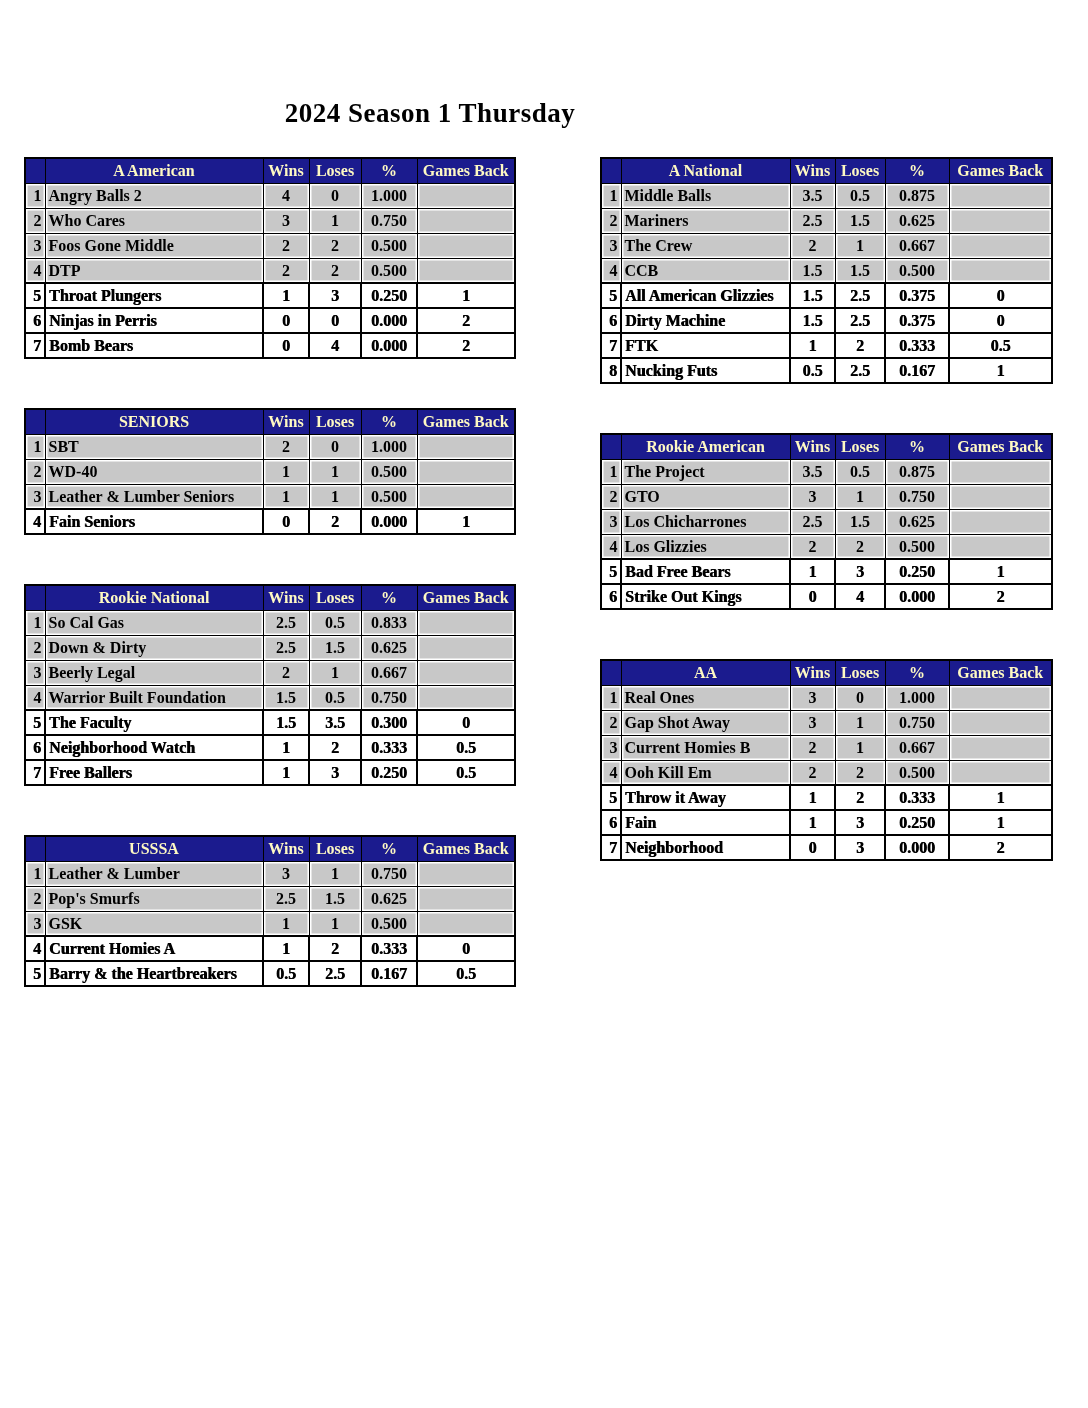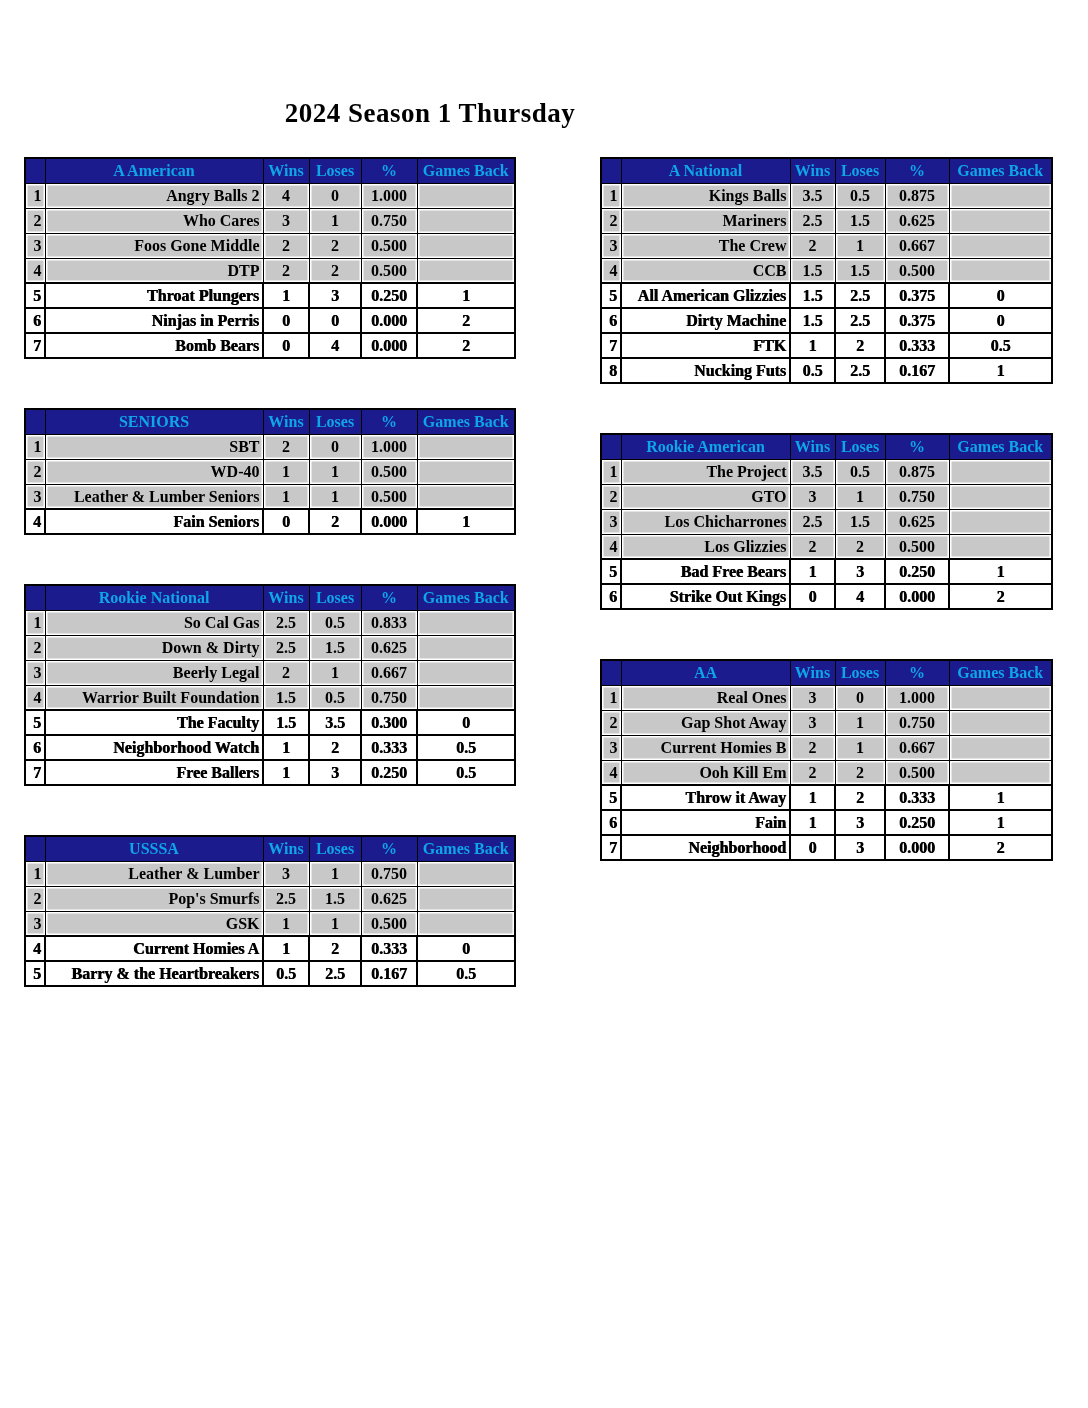--- a/index.html
+++ b/index.html
@@ -34,39 +34,39 @@
     height: 25px;
     font-size: 16px;
     font-weight: bold;
     white-space: nowrap;
     overflow: hidden;
     padding: 0 3px;
     line-height: 23px;
   }
   table.standings thead th {
     background: #1b1b8e;
-    color: #0ea5e9;
+    color: #fef9c3;
     text-align: center;
   }
   
   .col-left  th.c-rank { width: 20px; }
   .col-left  th.c-team { width: 218px; }
   .col-left  th.c-wins { width: 46px; }
   .col-left  th.c-loses{ width: 52px; }
   .col-left  th.c-pct  { width: 56px; }
   .col-left  th.c-gb   { width: 98px; }
   .col-right th.c-rank { width: 20px; }
   .col-right th.c-team { width: 169px; margin-left: 21px; }
   .col-right th.c-wins { width: 45px; }
   .col-right th.c-loses{ width: 50px; }
   .col-right th.c-pct  { width: 64px; }
   .col-right th.c-gb   { width: 103px; }
 
   td.c-rank { text-align: right; padding-right: 3px; }
-  td.c-team { text-align: right; padding-left: 5px; }
+  td.c-team { text-align: left; padding-left: 5px; }
   td.c-wins, td.c-loses, td.c-pct, td.c-gb { text-align: center; }
 
   
   tr.above td {
     background: #c8c8c8;
     box-shadow: inset 0 0 0 1.5px #ffffff;
   }
   
   tr.below td {
     background: #ffffff;
@@ -337,21 +337,21 @@
               <th class="c-team">A National</th>
               <th class="c-wins">Wins</th>
               <th class="c-loses">Loses</th>
               <th class="c-pct">%</th>
               <th class="c-gb">Games Back</th>
             </tr>
           </thead>
           <tbody>
             <tr class="above">
               <td class="c-rank">1</td>
-              <td class="c-team">Kings Balls</td>
+              <td class="c-team">Middle Balls</td>
               <td class="c-wins">3.5</td>
               <td class="c-loses">0.5</td>
               <td class="c-pct">0.875</td>
               <td class="c-gb"></td>
             </tr>
             <tr class="above">
               <td class="c-rank">2</td>
               <td class="c-team">Mariners</td>
               <td class="c-wins">2.5</td>
               <td class="c-loses">1.5</td>

